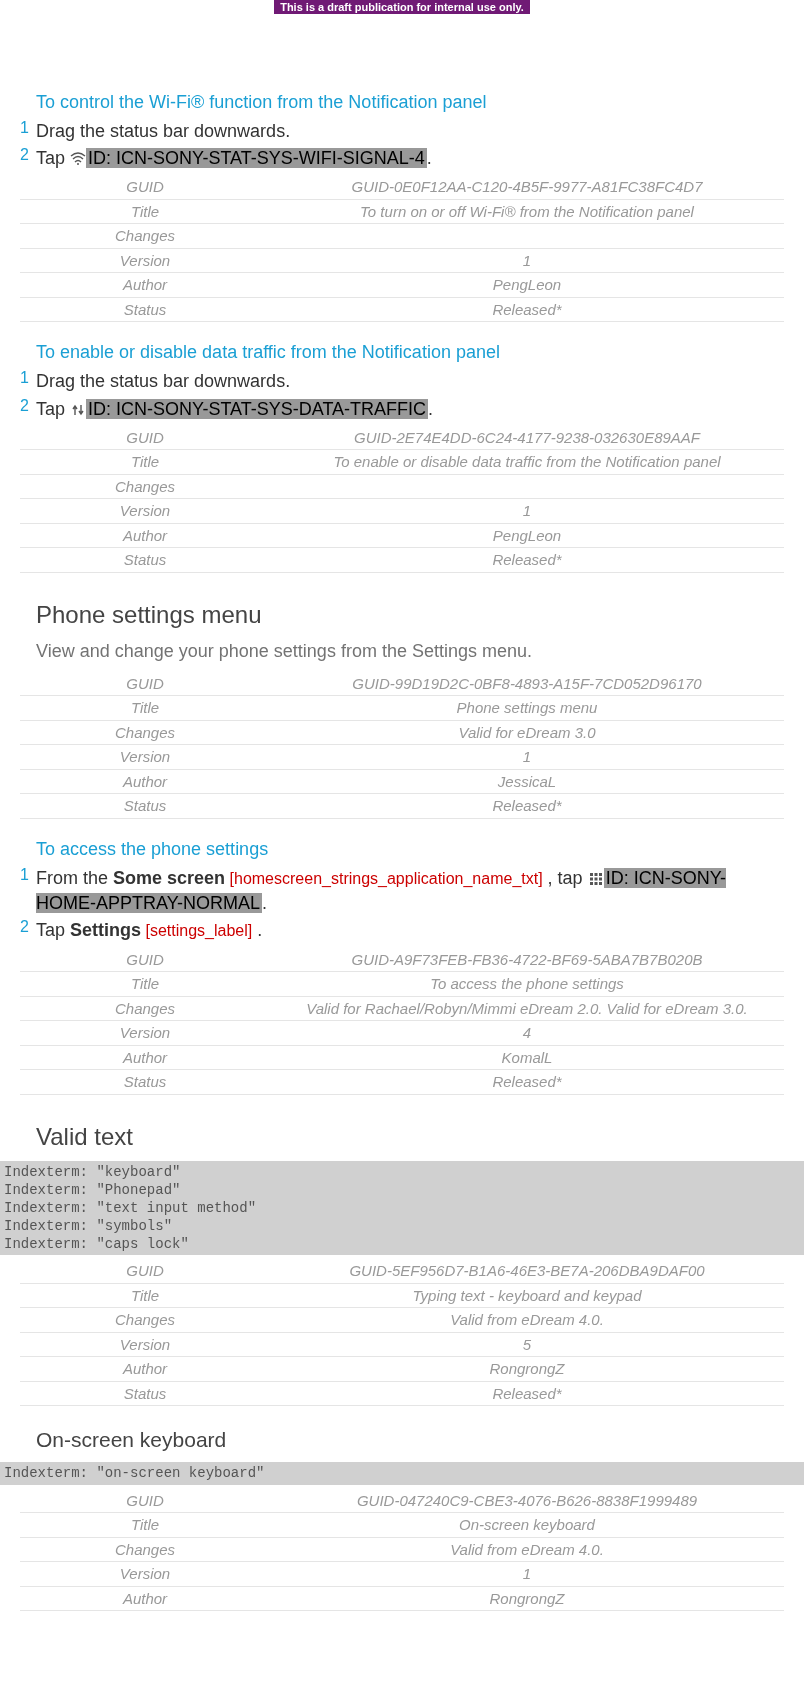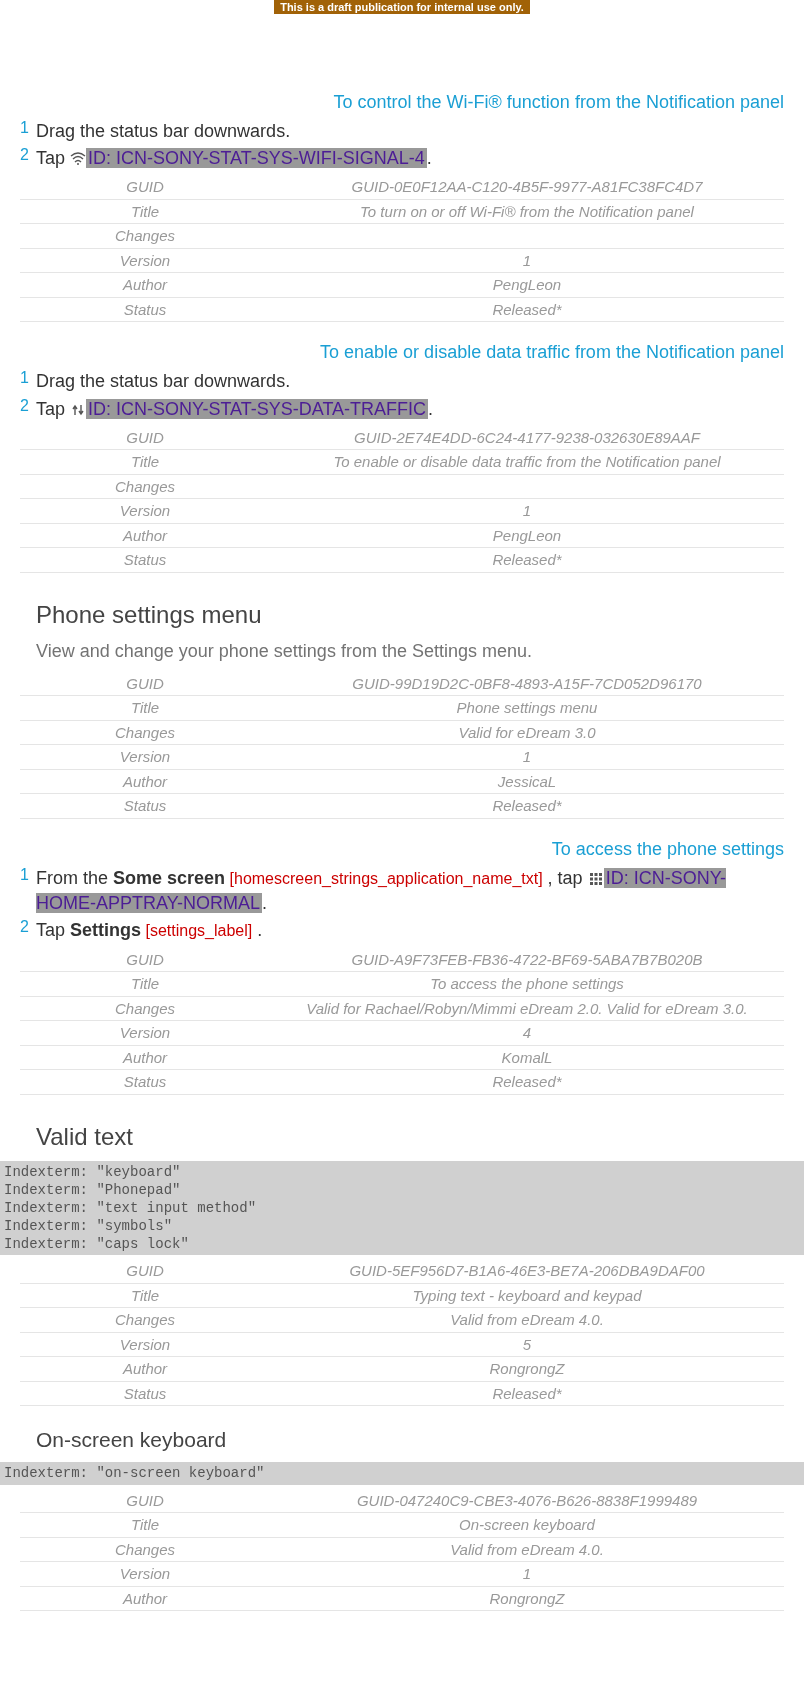--- a/index.html
+++ b/index.html
@@ -6,41 +6,40 @@
     body {
       font-family: Arial, Helvetica, sans-serif;
       font-size: 16px;
       color: #333;
       background: #fff;
       width: 804px;
       margin: 0 auto;
       padding-bottom: 30px;
     }
     .draft-banner {
-      background: #a16207;
+      background: #701a75;
       color: #fff;
       font-weight: bold;
       font-size: 11px;
       text-align: center;
       padding: 1px 6px;
       display: block;
       width: fit-content;
       margin: 0 auto;
     }
     .content {
       padding: 0 20px;
     }
     .heading-blue {
       color: #1a9fd4;
       font-size: 18px;
       font-weight: normal;
       margin-left: 16px;
       margin-bottom: 6px;
       margin-top: 78px;
-      text-align: right;
     }
     .heading-blue.sub { margin-top: 20px; }
     .heading-black {
       color: #444;
       font-size: 24px;
       font-weight: normal;
       margin-left: 16px;
       margin-bottom: 10px;
       margin-top: 28px;
     }
@@ -60,21 +59,21 @@
       flex-shrink: 0;
     }
     .step-text {
       font-size: 18px;
       color: #333;
       line-height: 1.4;
     }
     .step-text .bold { font-weight: bold; }
     .icn-ref {
       background: #999;
-      color: #4c1d95;
+      color: #000000;
       padding: 0 2px;
     }
     .icon-inline {
       display: inline-block;
       vertical-align: middle;
       width: 16px;
       height: 14px;
     }
     .string-label {
       color: #cc0000;

